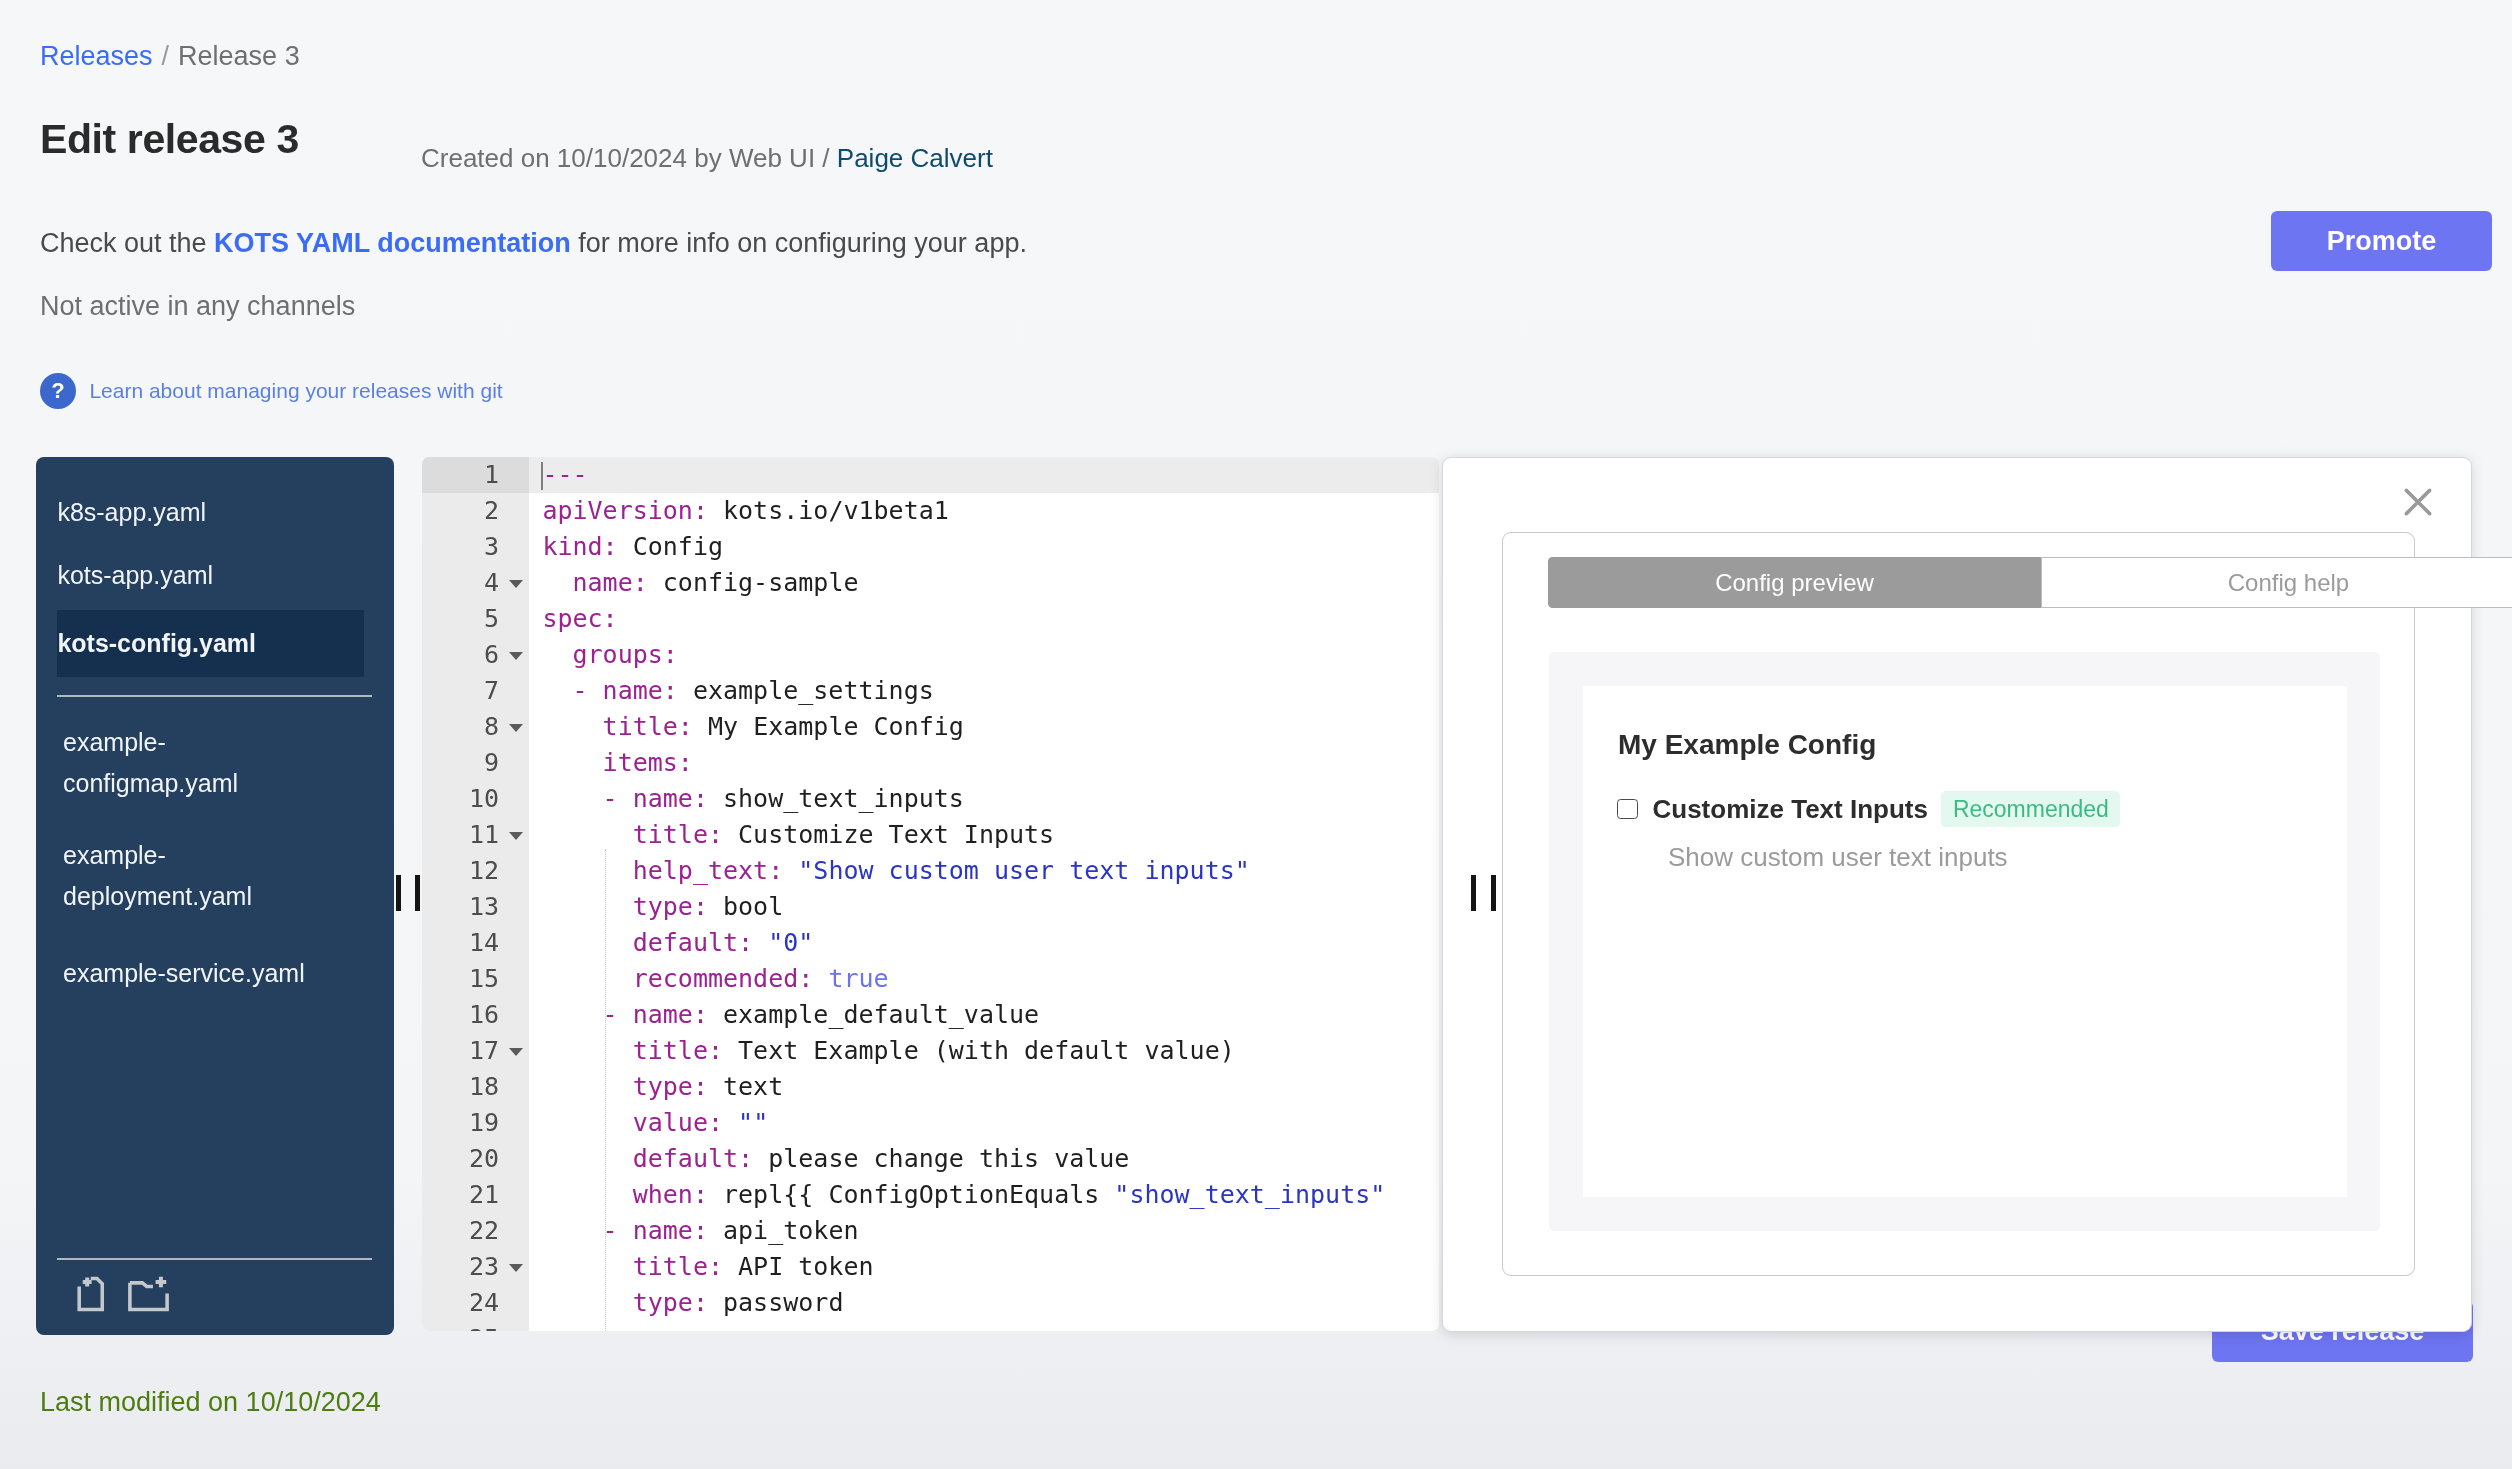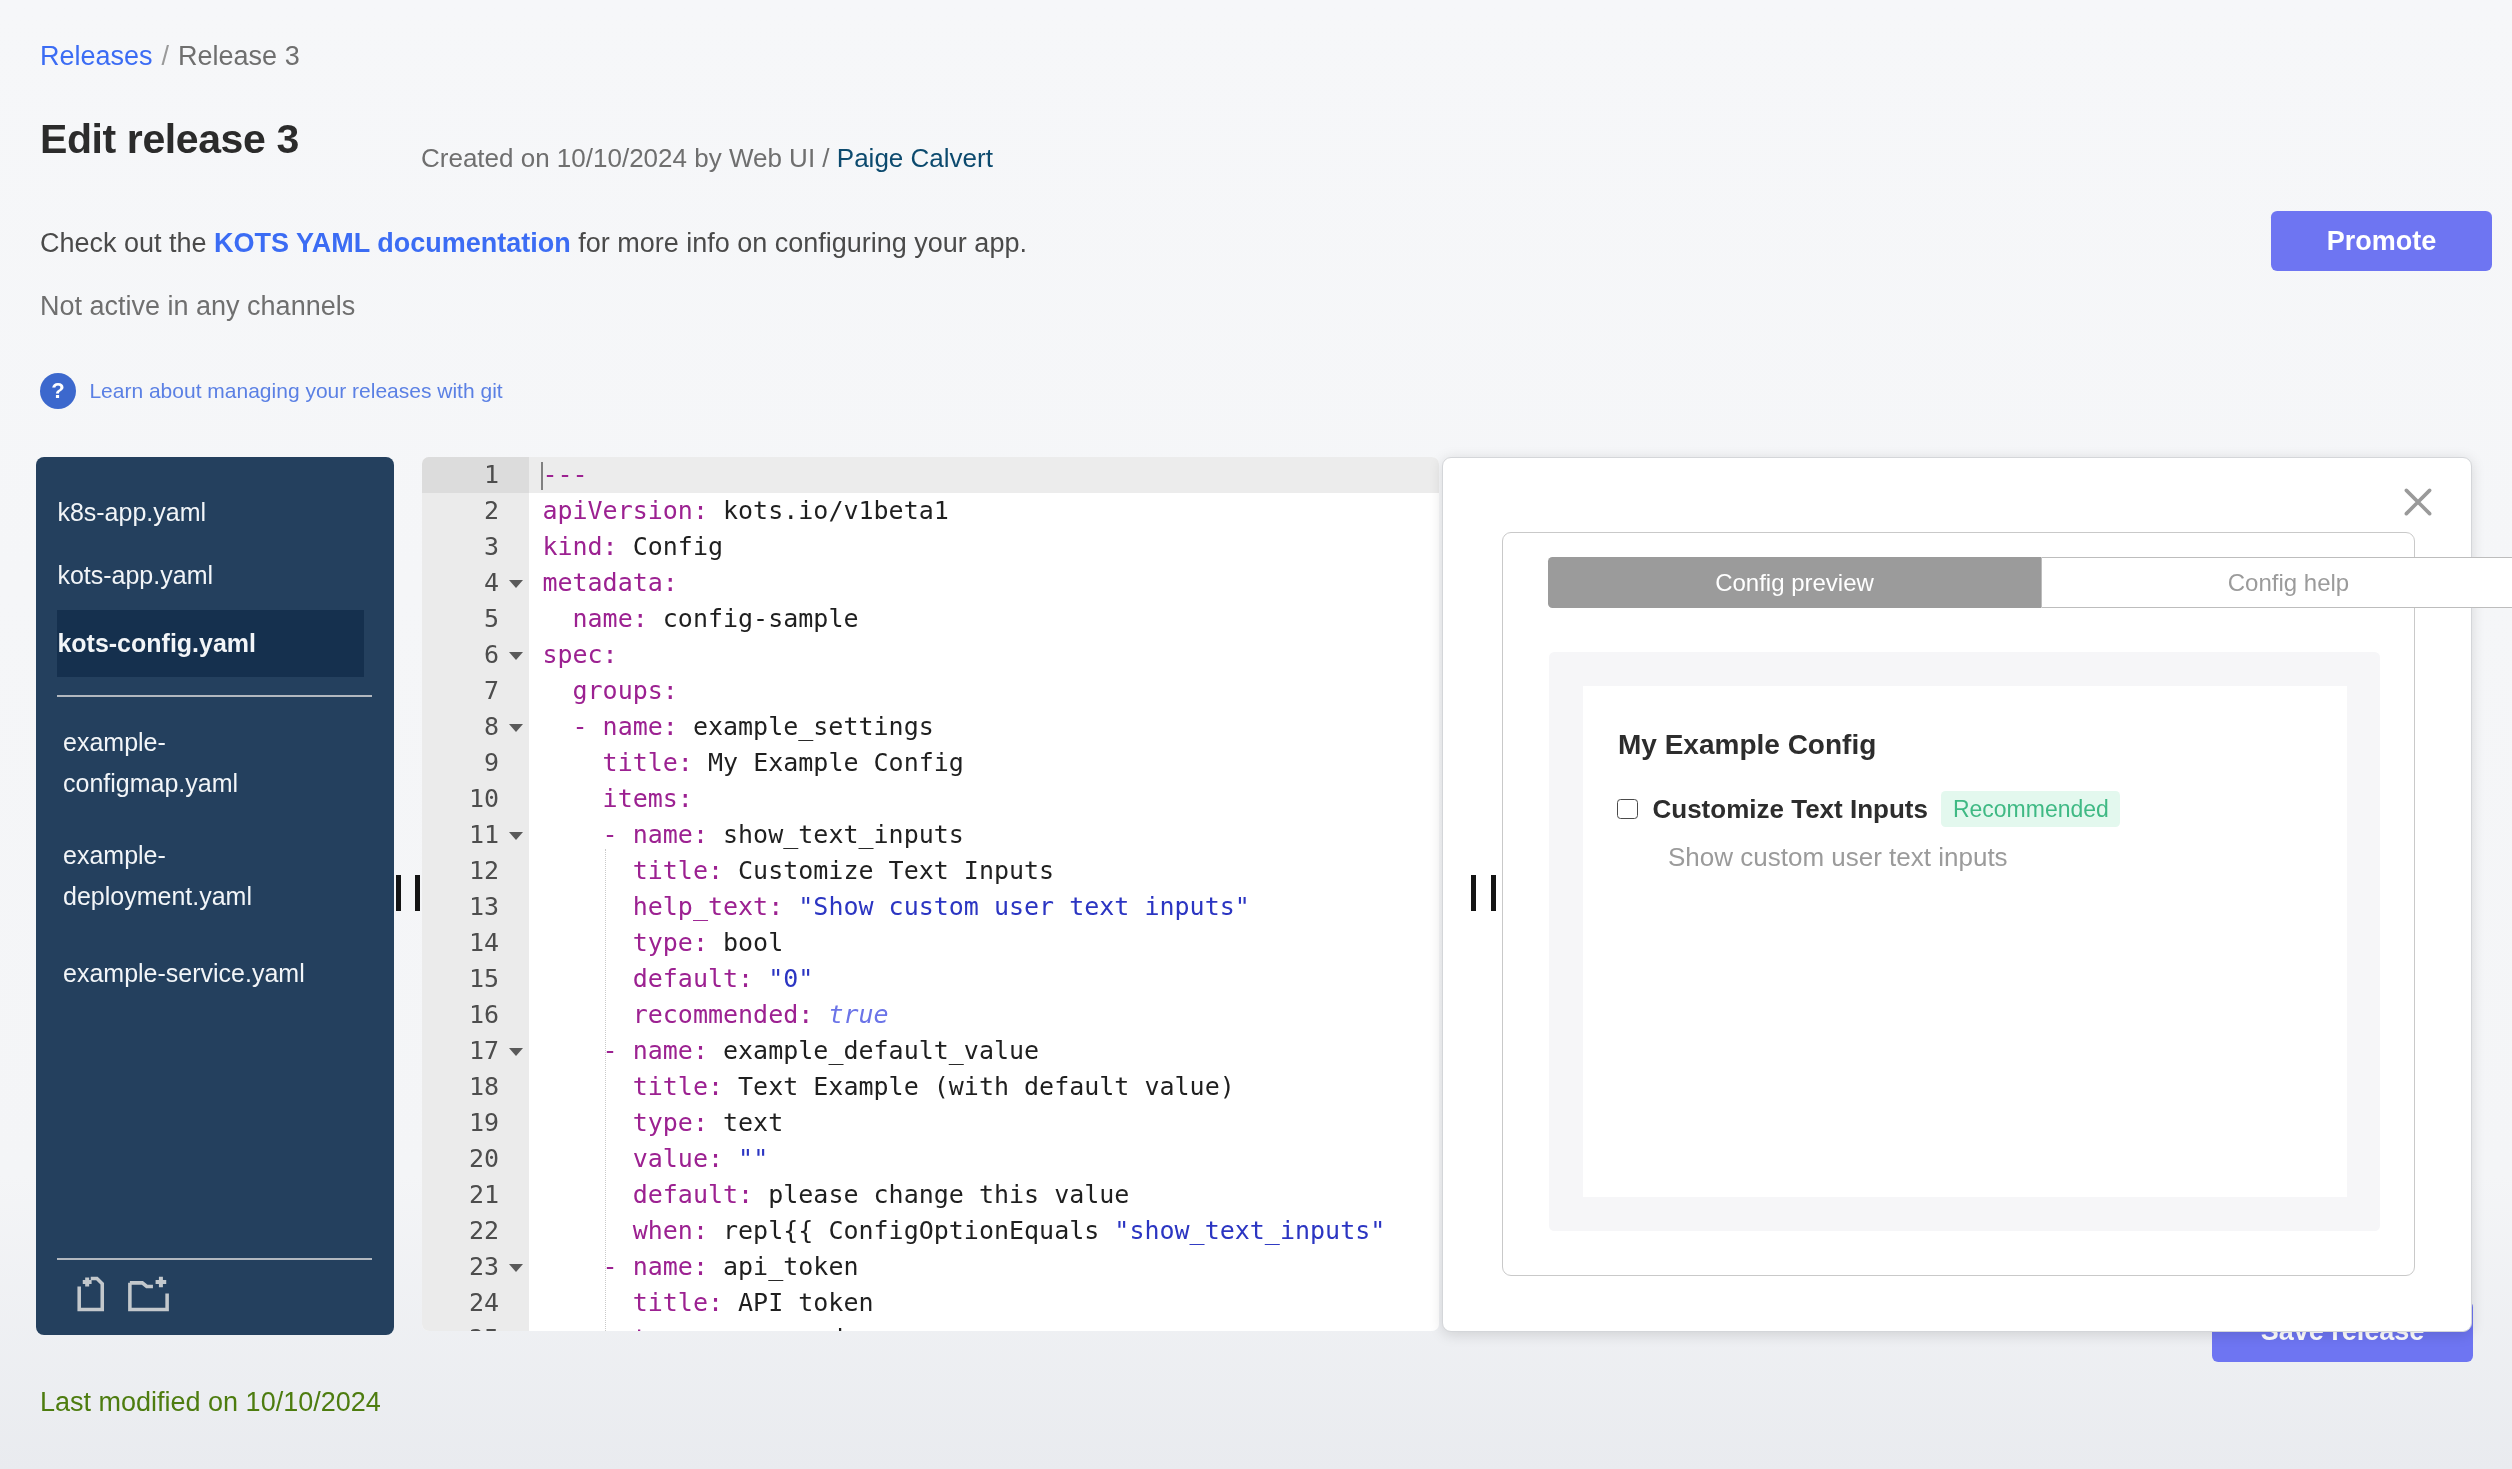--- a/index.html
+++ b/index.html
@@ -57,21 +57,21 @@
   .fold { position:absolute; right:6.2px; top:15px; width:0; height:0;
           border-left:7.1px solid transparent; border-right:7.1px solid transparent;
           border-top:8px solid #5a5a5a; display:inline-block; }
   .code-col { position:absolute; left:107px; top:0; right:0; }
   .cl { position:relative; height:36px; line-height:36px; white-space:pre; padding-left:13.4px; color:#1f1f1f; }
   .cl.act { background:#ececec; }
   .cursor { position:absolute; left:11.6px; top:4.5px; width:2.7px; height:28px; background:#808080; }
   .tk-k { color:#9c2191; }
   .tk-t { color:#1f1f1f; }
   .tk-s { color:#2b35c2; }
-  .tk-b { color:#6b74e8;font-style:italic; }
+  .tk-b { color:#6b74e8; }
   .indent-guide { position:absolute; left:183px; top:392px; height:486px; border-left:1.8px dotted #c9c9c9; }
 
   
   .split-bar { width:4.5px; height:36px; background:#141414; z-index:30; cursor:col-resize; }
 
   
   .panel { left:1442px; top:457px; width:1030px; height:875px; background:#fff;
            border:0.9px solid #d4d6d9; border-radius:9px; box-shadow:0 2.7px 14.3px rgba(0,0,0,0.13); z-index:20; }
   .close-x { position:absolute; left:958px; top:27px; width:34px; height:34px; cursor:pointer; }
   .inner-panel { position:absolute; left:59px; top:74px; width:913px; height:744px;
@@ -179,21 +179,20 @@
       <div class="gut"><span>21</span></div>
       <div class="gut"><span>22</span></div>
       <div class="gut"><span>23</span><i class="fold"></i></div>
       <div class="gut"><span>24</span></div>
       <div class="gut"><span>25</span></div>
     </div>
   <div class="code-col">
       <div class="cl act"><span class="cursor"></span><span class="tk-k">---</span></div>
       <div class="cl"><span class="tk-k">apiVersion:</span><span class="tk-t"> kots.io/v1beta1</span></div>
       <div class="cl"><span class="tk-k">kind:</span><span class="tk-t"> Config</span></div>
-      <div class="cl"><span class="tk-k">metadata:</span></div>
       <div class="cl"><span class="tk-t">  </span><span class="tk-k">name:</span><span class="tk-t"> config-sample</span></div>
       <div class="cl"><span class="tk-k">spec:</span></div>
       <div class="cl"><span class="tk-t">  </span><span class="tk-k">groups:</span></div>
       <div class="cl"><span class="tk-t">  </span><span class="tk-k">- name:</span><span class="tk-t"> example_settings</span></div>
       <div class="cl"><span class="tk-t">    </span><span class="tk-k">title:</span><span class="tk-t"> My Example Config</span></div>
       <div class="cl"><span class="tk-t">    </span><span class="tk-k">items:</span></div>
       <div class="cl"><span class="tk-t">    </span><span class="tk-k">- name:</span><span class="tk-t"> show_text_inputs</span></div>
       <div class="cl"><span class="tk-t">      </span><span class="tk-k">title:</span><span class="tk-t"> Customize Text Inputs</span></div>
       <div class="cl"><span class="tk-t">      </span><span class="tk-k">help_text:</span><span class="tk-t"> </span><span class="tk-s">"Show custom user text inputs"</span></div>
       <div class="cl"><span class="tk-t">      </span><span class="tk-k">type:</span><span class="tk-t"> bool</span></div>

